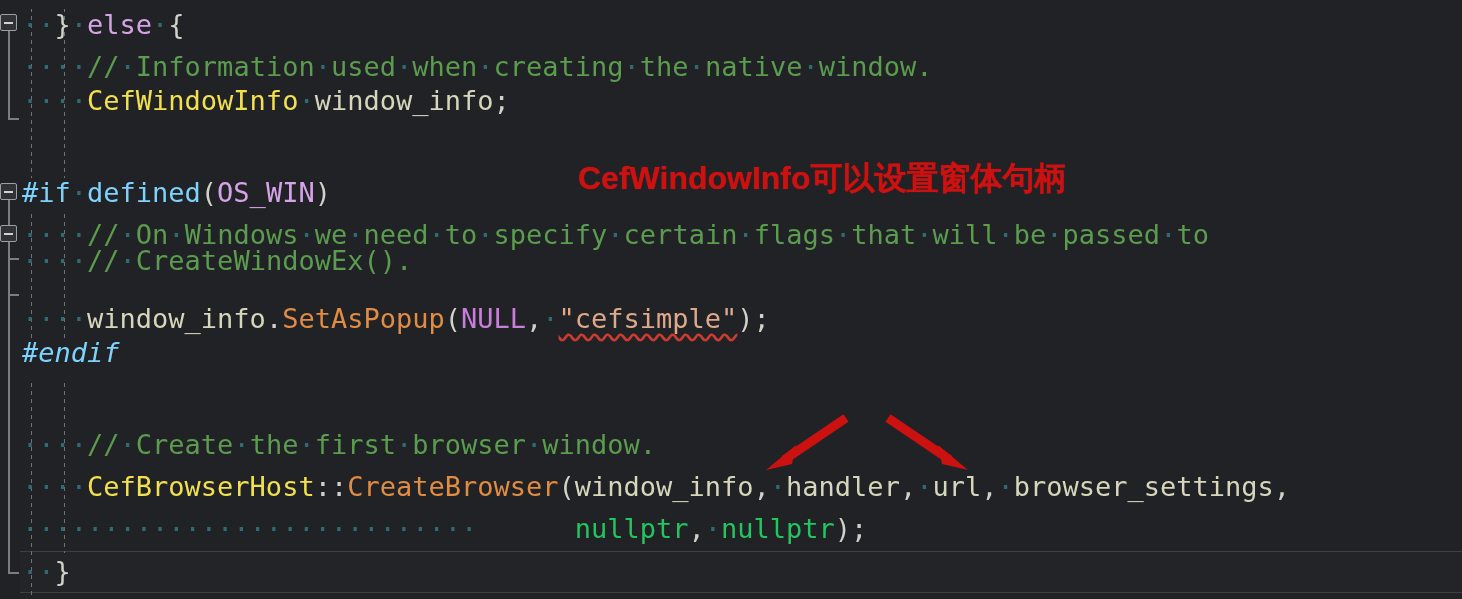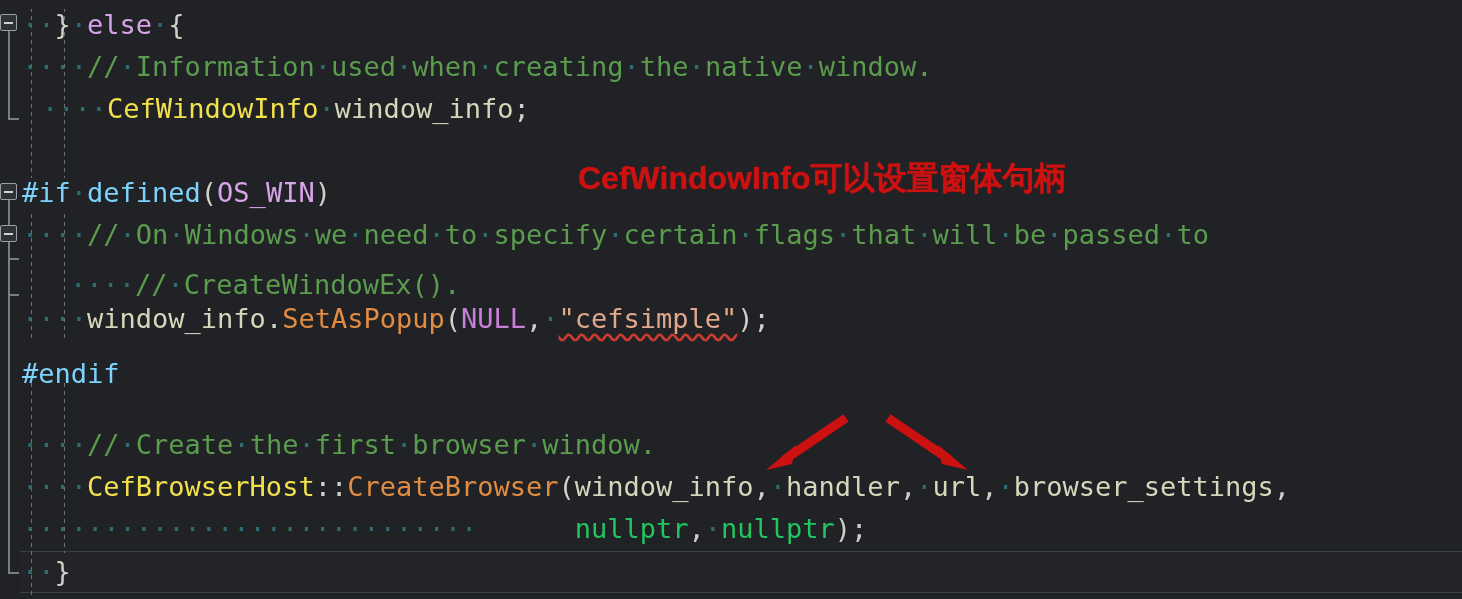--- a/index.html
+++ b/index.html
@@ -167,33 +167,33 @@
     <div class="fold-box" style="top:183px;"></div>
     <div class="fold-box" style="top:225px;"></div>
   </div>
 
   <div id="code">
 
     <div class="line" style="top:4px;"><span class="txt"><span class="ws">·</span><span class="ws">·</span><span class="c-punc">}</span><span class="ws">·</span><span class="c-kw">else</span><span class="ws">·</span><span class="c-punc">{</span></span></div>
 
     <div class="line" style="top:46px;"><span class="txt"><span class="ws">·</span><span class="ws">·</span><span class="ws">·</span><span class="ws">·</span><span class="c-comment">//</span><span class="ws">·</span><span class="c-comment">Information</span><span class="ws">·</span><span class="c-comment">used</span><span class="ws">·</span><span class="c-comment">when</span><span class="ws">·</span><span class="c-comment">creating</span><span class="ws">·</span><span class="c-comment">the</span><span class="ws">·</span><span class="c-comment">native</span><span class="ws">·</span><span class="c-comment">window.</span></span></div>
 
-    <div class="line" style="top:88px;padding-left:20px;"><span class="txt"><span class="ws">·</span><span class="ws">·</span><span class="ws">·</span><span class="ws">·</span><span class="c-type">CefWindowInfo</span><span class="ws">·</span><span class="c-ident">window_info</span><span class="c-punc">;</span></span></div>
+    <div class="line" style="top:80px;"><span class="txt"><span class="ws">·</span><span class="ws">·</span><span class="ws">·</span><span class="ws">·</span><span class="c-type">CefWindowInfo</span><span class="ws">·</span><span class="c-ident">window_info</span><span class="c-punc">;</span></span></div>
 
     <div class="line" style="top:130px;"><span class="txt"></span></div>
 
     <div class="line" style="top:172px;"><span class="txt"><span class="c-macro">#if</span><span class="ws">·</span><span class="c-macro">defined</span><span class="c-punc">(</span><span class="c-kw">OS_WIN</span><span class="c-punc">)</span></span></div>
 
     <div class="line" style="top:214px;"><span class="txt"><span class="ws">·</span><span class="ws">·</span><span class="ws">·</span><span class="ws">·</span><span class="c-comment">//</span><span class="ws">·</span><span class="c-comment">On</span><span class="ws">·</span><span class="c-comment">Windows</span><span class="ws">·</span><span class="c-comment">we</span><span class="ws">·</span><span class="c-comment">need</span><span class="ws">·</span><span class="c-comment">to</span><span class="ws">·</span><span class="c-comment">specify</span><span class="ws">·</span><span class="c-comment">certain</span><span class="ws">·</span><span class="c-comment">flags</span><span class="ws">·</span><span class="c-comment">that</span><span class="ws">·</span><span class="c-comment">will</span><span class="ws">·</span><span class="c-comment">be</span><span class="ws">·</span><span class="c-comment">passed</span><span class="ws">·</span><span class="c-comment">to</span></span></div>
 
-    <div class="line" style="top:264px;margin-left:48px;"><span class="txt"><span class="ws">·</span><span class="ws">·</span><span class="ws">·</span><span class="ws">·</span><span class="c-comment">//</span><span class="ws">·</span><span class="c-comment">CreateWindowEx().</span></span></div>
+    <div class="line" style="top:240px;"><span class="txt"><span class="ws">·</span><span class="ws">·</span><span class="ws">·</span><span class="ws">·</span><span class="c-comment">//</span><span class="ws">·</span><span class="c-comment">CreateWindowEx().</span></span></div>
 
     <div class="line" style="top:298px;"><span class="txt"><span class="ws">·</span><span class="ws">·</span><span class="ws">·</span><span class="ws">·</span><span class="c-ident">window_info</span><span class="c-punc">.</span><span class="c-fn">SetAsPopup</span><span class="c-punc">(</span><span class="c-const">NULL</span><span class="c-punc">,</span><span class="ws">·</span><span class="c-str squiggle">"cefsimple"</span><span class="c-punc">);</span></span></div>
 
-    <div class="line" style="top:353px;"><span class="txt"><span class="c-macro">#endif</span></span></div>
+    <div class="line" style="top:332px;font-style:italic;"><span class="txt"><span class="c-macro">#endif</span></span></div>
 
     <div class="line" style="top:382px;"><span class="txt"></span></div>
 
     <div class="line" style="top:424px;"><span class="txt"><span class="ws">·</span><span class="ws">·</span><span class="ws">·</span><span class="ws">·</span><span class="c-comment">//</span><span class="ws">·</span><span class="c-comment">Create</span><span class="ws">·</span><span class="c-comment">the</span><span class="ws">·</span><span class="c-comment">first</span><span class="ws">·</span><span class="c-comment">browser</span><span class="ws">·</span><span class="c-comment">window.</span></span></div>
 
     <div class="line" style="top:466px;"><span class="txt"><span class="ws">·</span><span class="ws">·</span><span class="ws">·</span><span class="ws">·</span><span class="c-type">CefBrowserHost</span><span class="c-punc">::</span><span class="c-fn">CreateBrowser</span><span class="c-punc">(</span><span class="c-ident">window_info</span><span class="c-punc">,</span><span class="ws">·</span><span class="c-ident">handler</span><span class="c-punc">,</span><span class="ws">·</span><span class="c-ident">url</span><span class="c-punc">,</span><span class="ws">·</span><span class="c-ident">browser_settings</span><span class="c-punc">,</span></span></div>
 
     <div class="line" style="top:508px;"><span class="txt"><span class="ws">····························&nbsp;&nbsp;&nbsp;&nbsp;&nbsp;&nbsp;</span><span class="c-null">nullptr</span><span class="c-punc">,</span><span class="ws">·</span><span class="c-null">nullptr</span><span class="c-punc">);</span></span></div>
 
     <div class="line" style="top:551px;"><span class="txt"><span class="ws">·</span><span class="ws">·</span><span class="c-punc">}</span></span></div>

